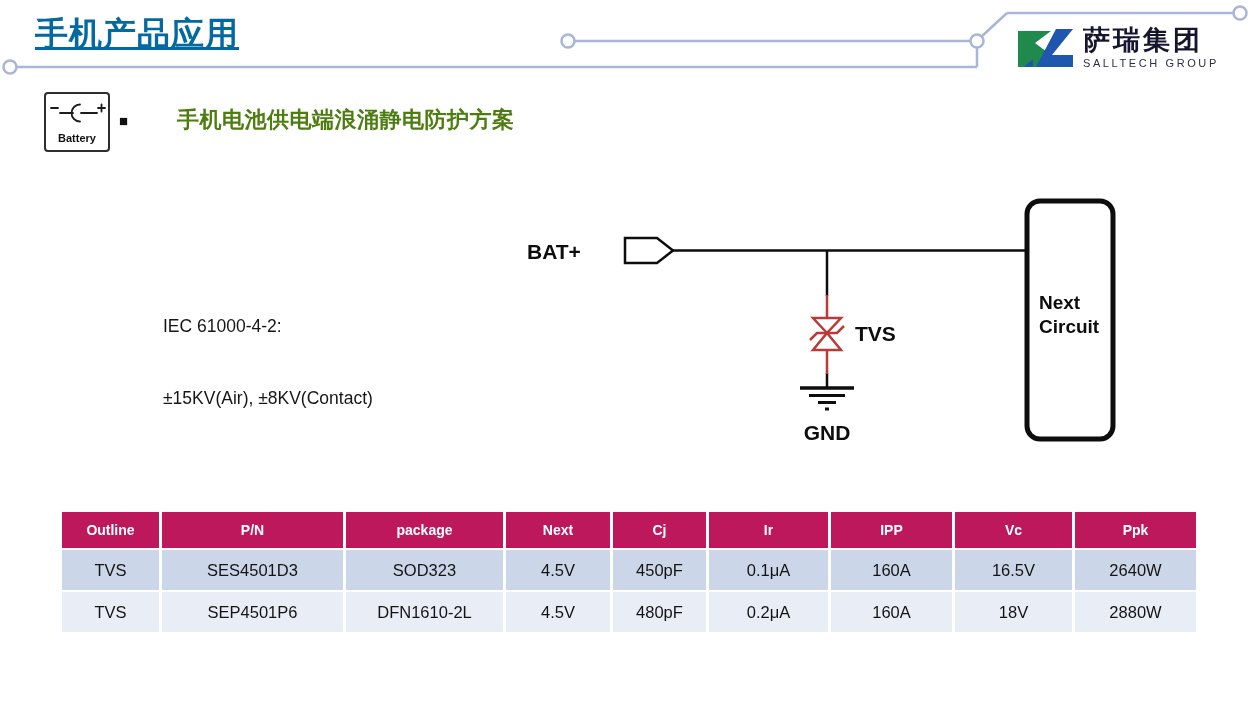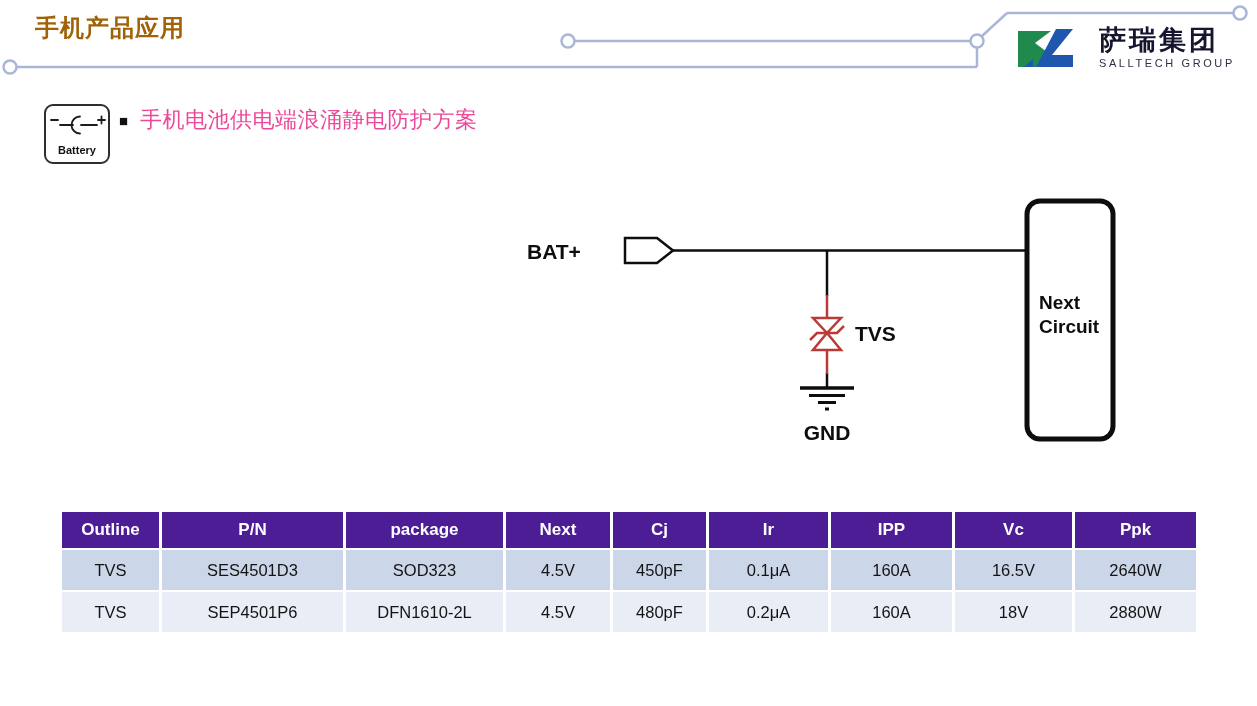--- a/index.html
+++ b/index.html
@@ -5,58 +5,58 @@
   html,body{margin:0;padding:0;}
   body{
     width:1257px;height:706px;background:#ffffff;position:relative;overflow:hidden;
     font-family:"Liberation Sans","DejaVu Sans",sans-serif;
   }
   .slide{position:absolute;inset:0;}
 
   
   .page-title{
     position:absolute;left:35px;top:14px;margin:0;
-    font-size:24px;font-weight:bold;color:#a16207;letter-spacing:1px;line-height:1.2;
+    font-size:33px;font-weight:bold;color:#0369a1;letter-spacing:1px;line-height:1.2;text-decoration:underline;
   }
   .deco-svg{position:absolute;left:0;top:0;}
 
   .logo{position:absolute;left:1016px;top:26px;display:flex;align-items:flex-start;}
   .logo-mark{display:block;margin-top:2px;}
-  .logo-text{margin-left:25px;}
+  .logo-text{margin-left:9px;}
   .logo-cn{font-size:27px;font-weight:bold;color:#15152e;letter-spacing:3px;line-height:1.05;white-space:nowrap;}
   .logo-en{font-size:11px;color:#2e2e44;letter-spacing:2.6px;margin-top:3px;white-space:nowrap;text-align:right;}
 
   
   .battery-box{
-    position:absolute;left:44px;top:104px;width:66px;height:60px;
-    border:2px solid #2e2e2e;border-radius:9px;box-sizing:border-box;
+    position:absolute;left:44px;top:92px;width:66px;height:60px;
+    border:2px solid #2e2e2e;border-radius:4px;box-sizing:border-box;
     text-align:center;background:#fff;
   }
   .battery-label{font-size:11px;font-weight:bold;color:#111;margin-top:1px;}
   .heading{position:absolute;left:119px;top:102px;display:flex;align-items:center;height:36px;}
   .bullet{font-size:15px;margin-right:12px;color:#111;line-height:1;}
-  .heading-text{font-size:22px;font-weight:normal;color:#ec4899;letter-spacing:0.5px;white-space:nowrap;}
+  .heading-text{font-size:22px;font-weight:bold;color:#4d7c0f;letter-spacing:0.5px;white-space:nowrap;margin-left:37px;}
 
   
   .standards{
     position:absolute;left:163px;top:266px;
     font-size:17.5px;color:#161616;line-height:24px;white-space:pre-wrap;
   }
   .standards .gap{height:28px;}
 
   
   .circuit{position:absolute;left:500px;top:190px;}
 
   
   .spec-table{
     position:absolute;left:62px;top:512px;width:1134px;
     border-collapse:separate;border-spacing:0;table-layout:fixed;
   }
   .spec-table th{
-    background:#4c1d95;color:#fff;font-size:17px;font-weight:bold;
+    background:#be185d;color:#fff;font-size:14px;font-weight:bold;
     height:36px;padding:0;border-right:3px solid #fff;border-bottom:2px solid #fff;
     text-align:center;vertical-align:middle;
   }
   .spec-table th:last-child{border-right:none;margin-left:8px;}
   .spec-table td{
     font-size:16.5px;color:#141414;text-align:center;vertical-align:middle;
     height:40px;padding:0;border-right:3px solid #fff;
   }
   .spec-table td:last-child{border-right:none;}
   .spec-table tr.row-a td{background:#ccd6e9;border-bottom:2px solid #fff;}
@@ -107,20 +107,27 @@
       </g>
     </svg>
     <div class="battery-label">Battery</div>
   </div>
 
   <div class="heading">
     <span class="bullet">■</span>
     <span class="heading-text">手机电池供电端浪涌静电防护方案</span>
   </div>
 
+  <div class="standards">
+    <div>IEC 61000-4-2:</div>
+    <div>±15KV(Air), ±8KV(Contact)</div>
+    <div class="gap"></div>
+    <div>IEC 61000-4-5:</div>
+    <div>+300V  (1.2/50μs &amp; 8/20μs)</div>
+  </div>
 
   <svg class="circuit" width="640" height="270" viewBox="0 0 640 270">
 
     <text x="27" y="69" font-size="21" font-weight="bold" fill="#0d0d0d">BAT+</text>
 
     <polygon points="125,48 157,48 173,60.5 157,73 125,73" fill="#ffffff" stroke="#0d0d0d" stroke-width="2.5"></polygon>
 
     <g stroke="#0d0d0d" stroke-width="2.5" fill="none">
       <line x1="173" y1="60.5" x2="527" y2="60.5"></line>
       <line x1="327" y1="60.5" x2="327" y2="106"></line>

